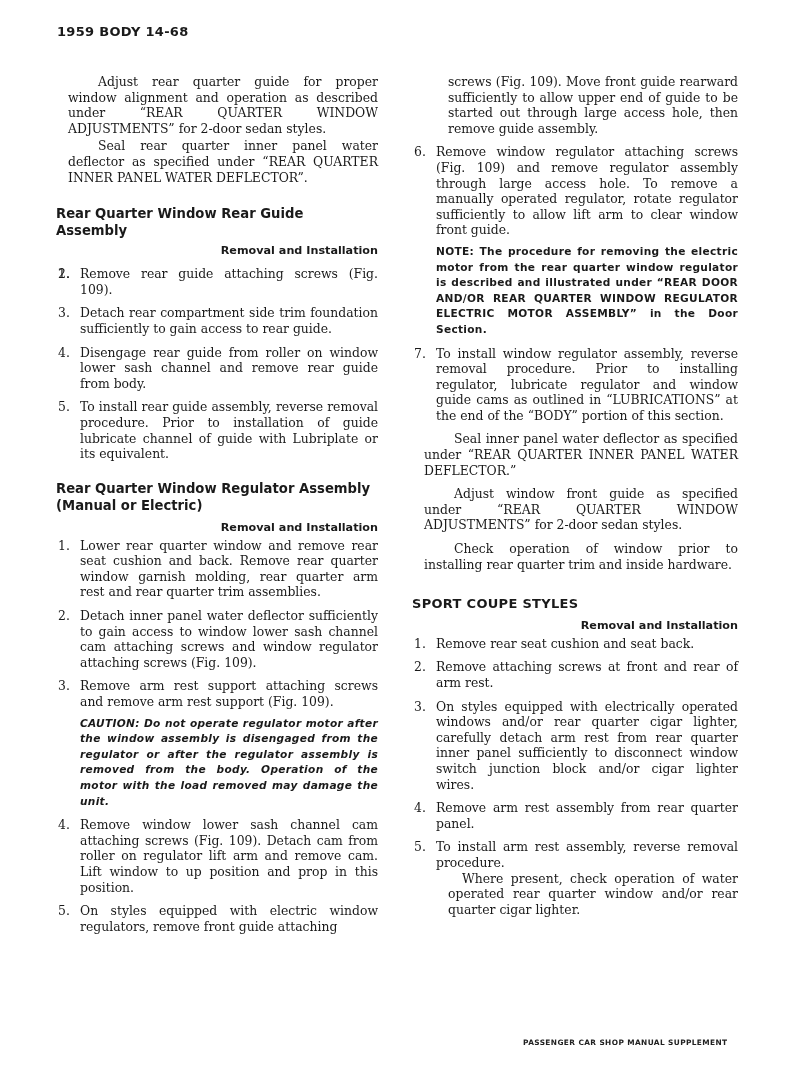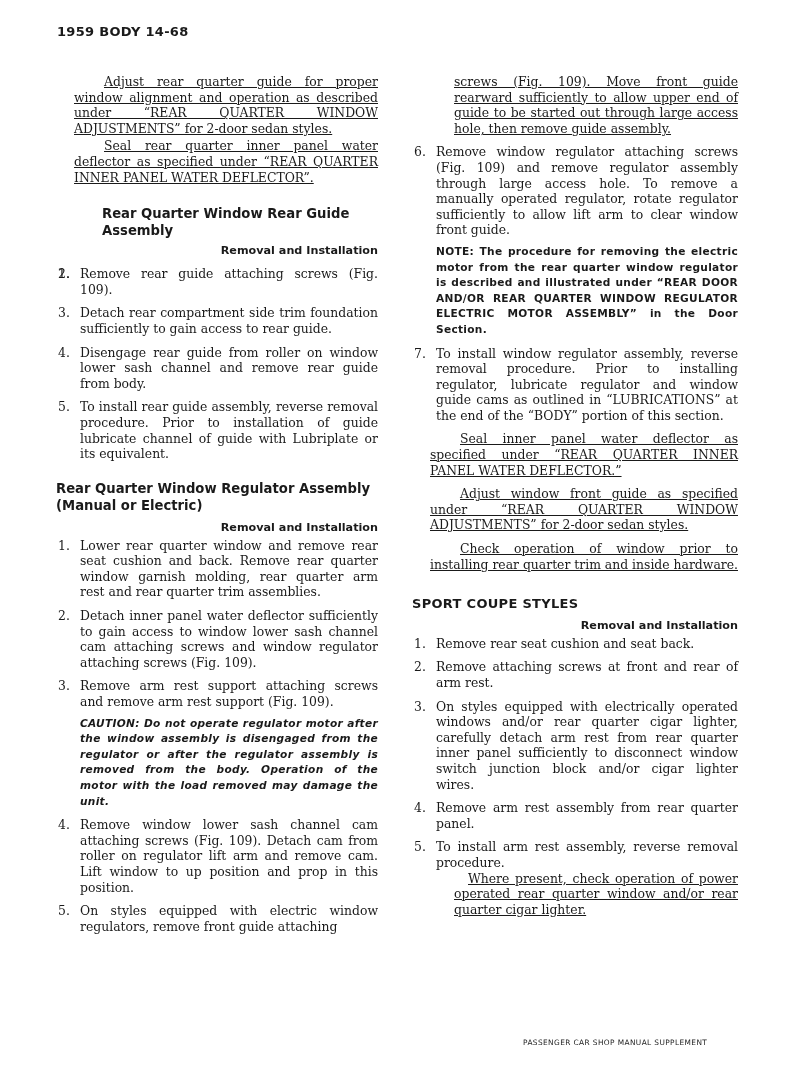--- a/index.html
+++ b/index.html
@@ -1,43 +1,43 @@
 <!DOCTYPE html>
 <html><head>
 <meta charset="utf-8">
 <style>
   html, body { margin: 0; padding: 0; background: #ffffff; }
   body { width: 790px; height: 1085px; position: relative; overflow: hidden; color: #1a1a1a; }
   .page-header { position: absolute; left: 57px; top: 24px; font-family: "DejaVu Sans", sans-serif; font-weight: bold; font-size: 13px; letter-spacing: 0.3px; }
   .col { position: absolute; font-family: "DejaVu Serif", serif; font-size: 12.4px; line-height: 15.6px; text-align: justify; }
   .col-left { left: 56px; top: 74px; width: 322px; }
   .col-right { left: 412px; top: 74px; width: 326px; }
-  .para { margin: 0 0 2px 18px; text-indent: 0; text-decoration: underline; }
+  .para { margin: 0 0 2px 12px; text-indent: 0; }
   .para.indent { text-indent: 30px; }
   .para.spaced { margin-top: 8px; }
   .h2 { font-family: "DejaVu Sans", sans-serif; font-weight: bold; font-size: 13.2px; line-height: 17px; margin: 0; text-align: left; }
   .h3 { font-family: "DejaVu Sans", sans-serif; font-weight: bold; font-size: 11.2px; line-height: 15px; margin: 0 0 3px 0; text-align: right; }
   .h-section { font-family: "DejaVu Sans", sans-serif; font-weight: bold; font-size: 13px; margin: 0; letter-spacing: 0.3px; }
   ol.steps { list-style: none; padding: 0; margin: 0; }
   ol.steps li { position: relative; padding-left: 24px; margin-bottom: 8px; }
   ol.steps li .num { position: absolute; left: 2px; top: 0; }
   .note { font-family: "DejaVu Sans", sans-serif; font-weight: bold; font-size: 10.6px; line-height: 15.6px; margin: 6px 0 8px 24px; text-align: justify; letter-spacing: 0.3px; }
   .caution { font-family: "DejaVu Sans", sans-serif; font-weight: bold; font-style: italic; font-size: 10.6px; line-height: 15.6px; margin: 6px 0 8px 24px; text-align: justify; letter-spacing: 0.3px; }
-  .footer { position: absolute; left: 523px; top: 1038px; font-family: "DejaVu Sans", sans-serif; font-weight: normal; font-size: 7.4px; letter-spacing: 0.4px; color: #222; }
+  .footer { position: absolute; left: 523px; top: 1038px; font-family: "DejaVu Sans", sans-serif; font-weight: bold; font-size: 7.4px; letter-spacing: 0.4px; color: #222; }
 </style>
 </head>
 <body>
 
 <div class="page-header">1959 BODY 14-68</div>
 
 <div class="col col-left">
   <p class="para indent">Adjust rear quarter guide for proper window alignment and operation as described under “REAR QUARTER WINDOW ADJUSTMENTS” for 2-door sedan styles.</p>
   <p class="para indent">Seal rear quarter inner panel water deflector as specified under “REAR QUARTER INNER PANEL WATER DEFLECTOR”.</p>
 
-  <h2 class="h2" style="margin-top:20px;margin-left:46px;">Rear Quarter Window Rear Guide Assembly</h2>
+  <h2 class="h2" style="margin-top:20px;">Rear Quarter Window Rear Guide Assembly</h2>
   <h3 class="h3" style="margin-top:4px;">Removal and Installation</h3>
   <ol class="steps">
     <li><span class="num">1.</span></li>
     <li><span class="num">2.</span><span>Remove rear guide attaching screws (Fig. 109).</span></li>
     <li><span class="num">3.</span><span>Detach rear compartment side trim foundation sufficiently to gain access to rear guide.</span></li>
     <li><span class="num">4.</span><span>Disengage rear guide from roller on window lower sash channel and remove rear guide from body.</span></li>
     <li><span class="num">5.</span><span>To install rear guide assembly, reverse removal procedure. Prior to installation of guide lubricate channel of guide with Lubriplate or its equivalent.</span></li>
   </ol>
 
   <h2 class="h2" style="margin-top:18px;">
@@ -72,16 +72,16 @@
 
   <h2 class="h-section" style="margin-top:24px;">SPORT COUPE STYLES</h2>
   <h3 class="h3" style="margin-top:6px;">Removal and Installation</h3>
   <ol class="steps">
     <li><span class="num">1.</span><span>Remove rear seat cushion and seat back.</span></li>
     <li><span class="num">2.</span><span>Remove attaching screws at front and rear of arm rest.</span></li>
     <li><span class="num">3.</span><span>On styles equipped with electrically operated windows and/or rear quarter cigar lighter, carefully detach arm rest from rear quarter inner panel sufficiently to disconnect window switch junction block and/or cigar lighter wires.</span></li>
     <li><span class="num">4.</span><span>Remove arm rest assembly from rear quarter panel.</span></li>
     <li style="margin-bottom:0;"><span class="num">5.</span><span>To install arm rest assembly, reverse removal procedure.</span></li>
   </ol>
-  <p class="para" style="padding-left:24px; text-indent:14px;">Where present, check operation of power operated rear quarter window and/or rear quarter cigar lighter.</p>
+  <p class="para" style="padding-left:24px; text-indent:14px;">Where present, check operation of water operated rear quarter window and/or rear quarter cigar lighter.</p>
 </div>
 
 <div class="footer">PASSENGER CAR SHOP MANUAL SUPPLEMENT</div>
 
 </body></html>

